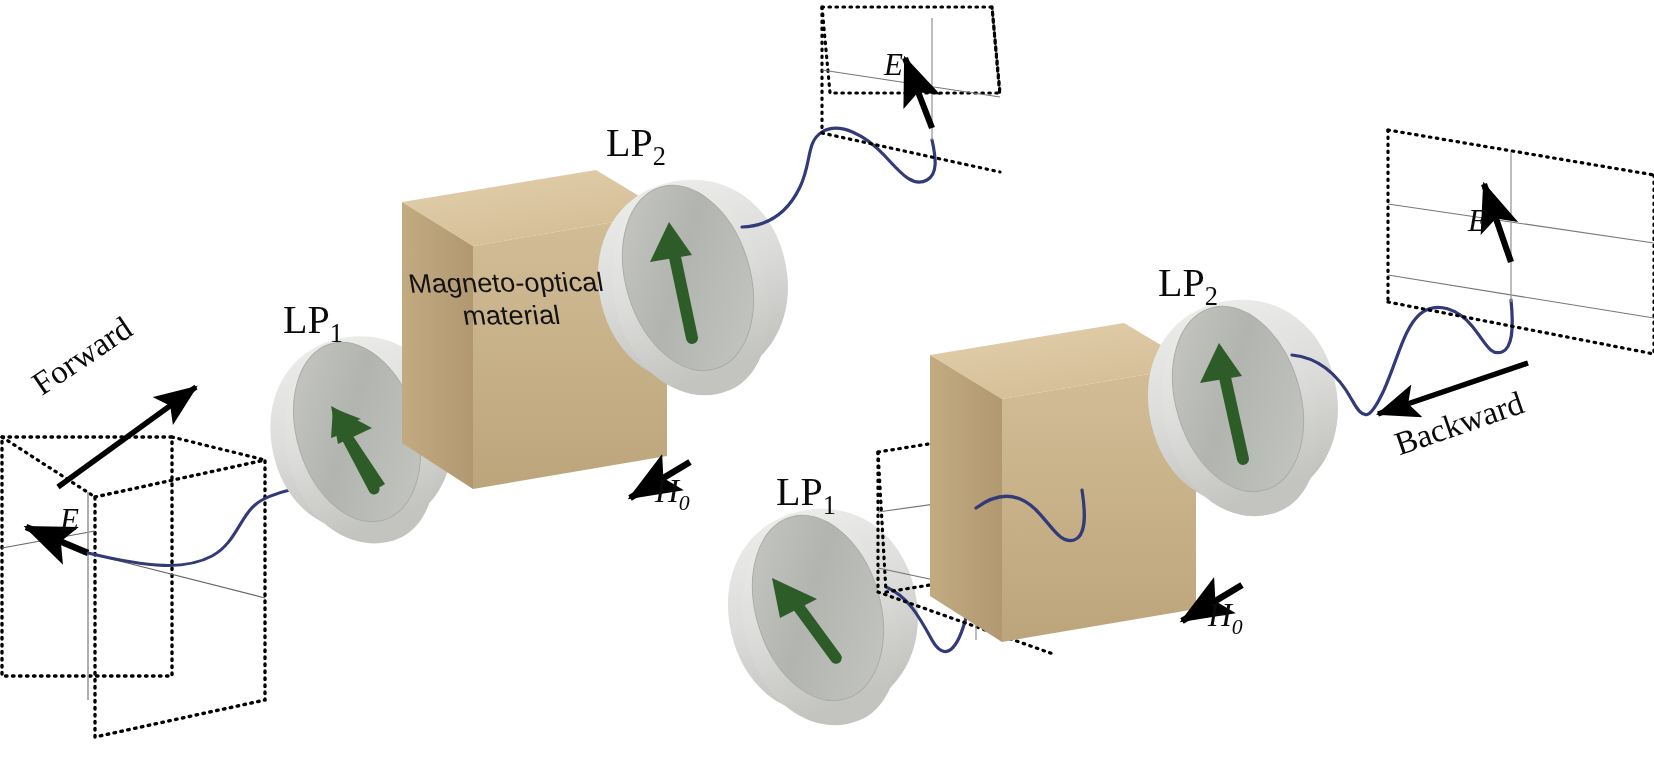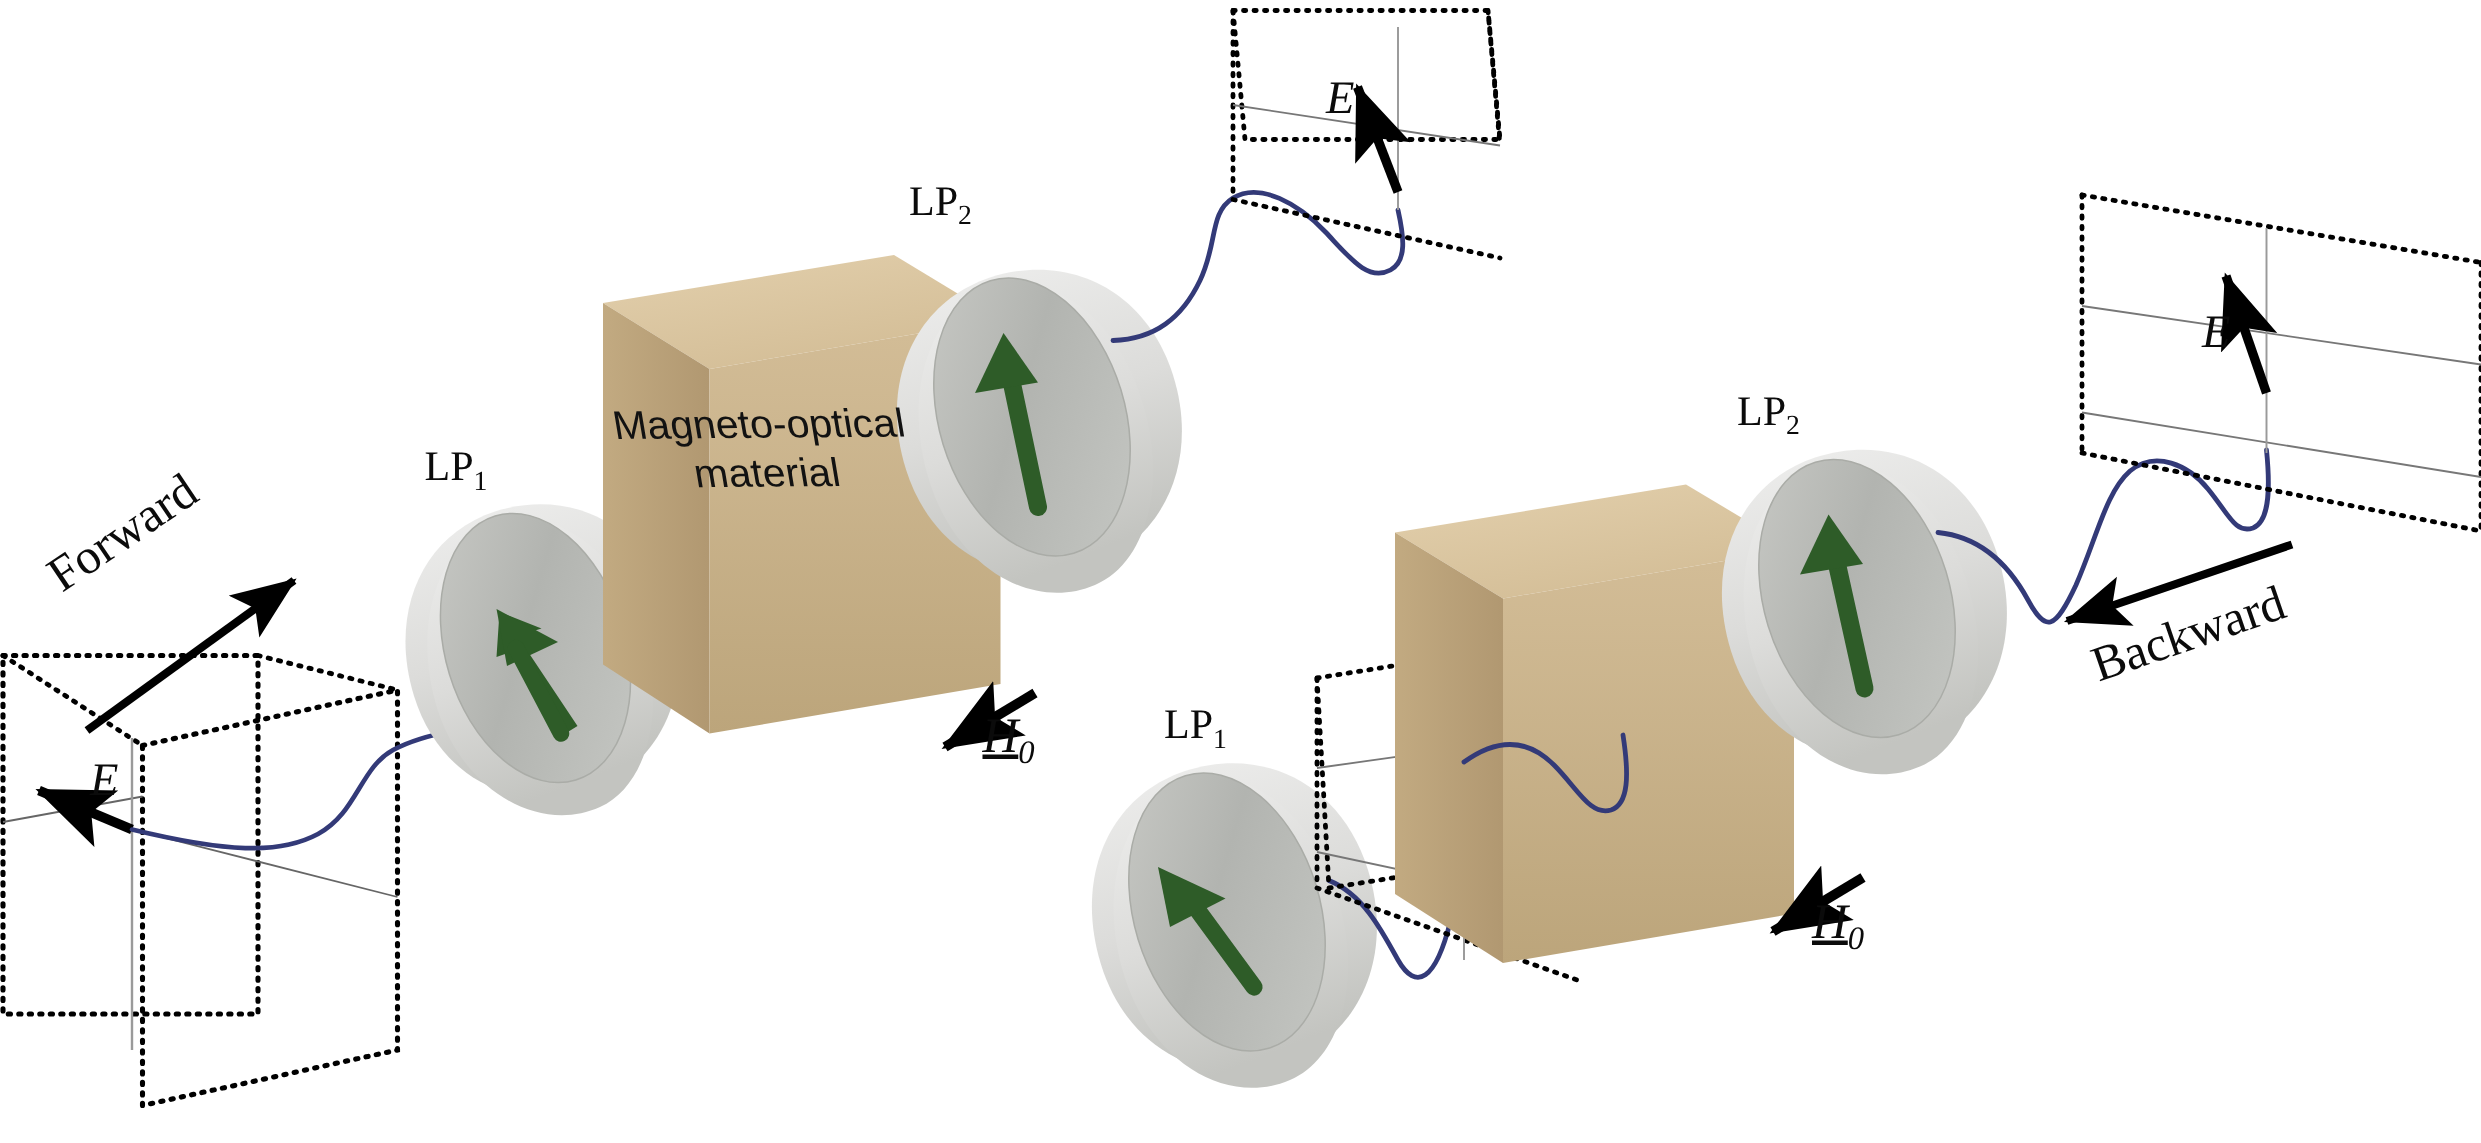--- a/index.html
+++ b/index.html
@@ -1,22 +1,22 @@
 <!DOCTYPE html>
 <html><head>
 <meta charset="utf-8">
 <style>
   html,body{margin:0;padding:0;background:#ffffff;}
   body{width:1654px;height:762px;overflow:hidden;font-family:"Liberation Serif",serif;}
   #stage{position:relative;width:1654px;height:762px;background:#fff;}
   svg.layer{position:absolute;left:0;top:0;width:1654px;height:762px;}
   .lbl{position:absolute;white-space:nowrap;color:#0b0b0b;font-family:"Liberation Serif",serif;}
   .lbl sub{font-size:0.66em;}
-  .lp-label{font-size:28px;}
-  .h-label{font-size:33px;font-style:italic;text-decoration:underline;}
+  .lp-label{font-size:40px;}
+  .h-label{font-size:33px;font-style:italic;}
   .e-label{font-size:31px;font-style:italic;}
   .dir-label{font-size:33px;}
   .mat-label{font-size:27px;font-family:"Liberation Sans",sans-serif;line-height:1.22;text-align:center;color:#121212;}
 </style>
 </head>
 <body>
 
 <div id="stage">
 
 <svg class="layer" viewBox="0 0 1654 762">

